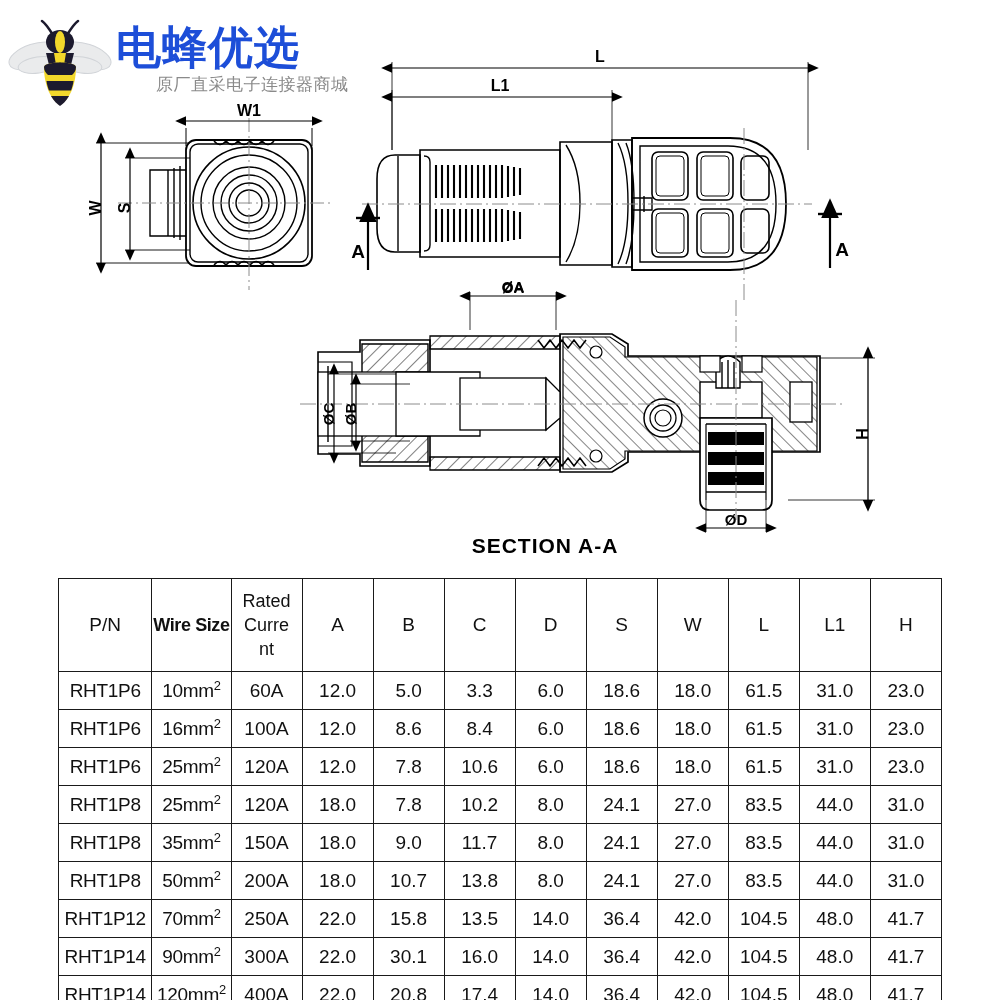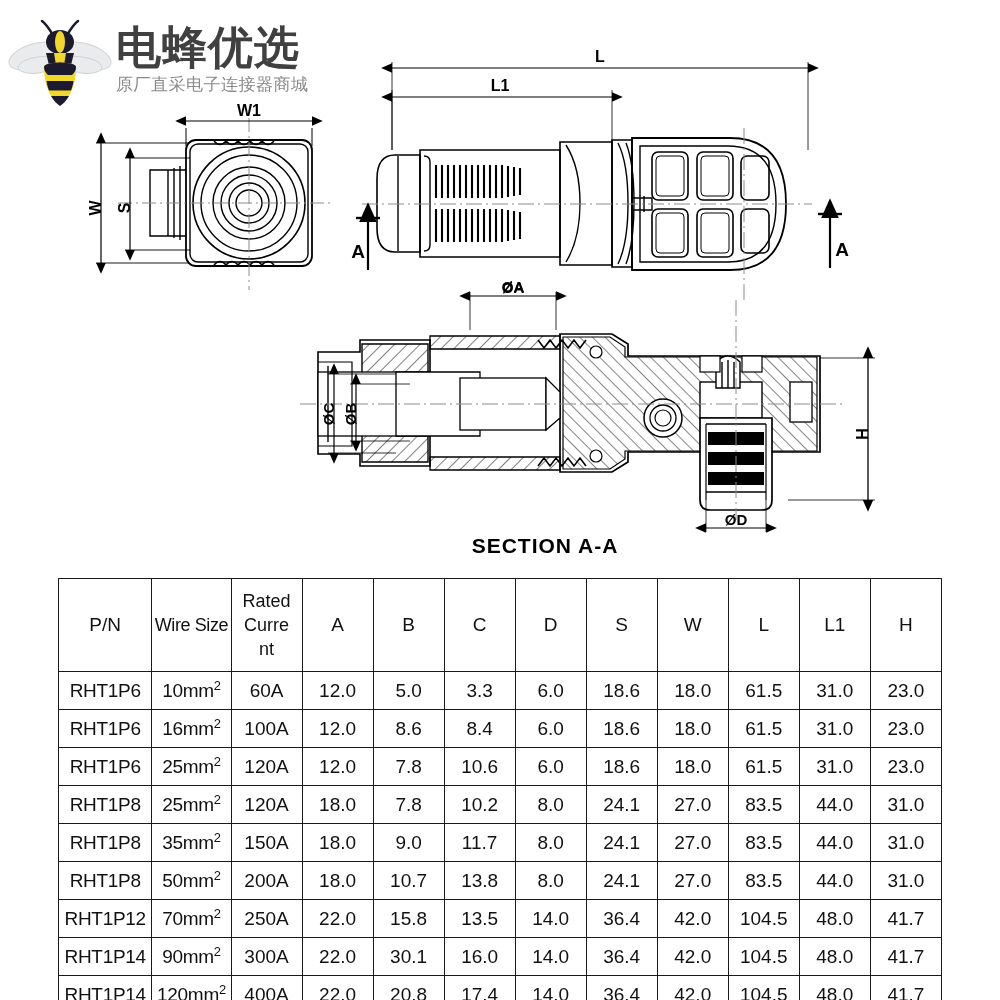--- a/index.html
+++ b/index.html
@@ -35,31 +35,32 @@
     margin-left: 4px;
     display: flex;
     flex-direction: column;
     justify-content: center;
   }
   #brand .brand-name {
     font-family: "DejaVu Sans", sans-serif;
     font-size: 45px;
     line-height: 50px;
     font-weight: 700;
-    color: #404040;
+    color: #1d4ed8;
     letter-spacing: 1px;
     white-space: nowrap;
   }
   #brand .brand-sub {
     font-family: "DejaVu Sans", sans-serif;
     font-size: 17px;
     line-height: 22px;
     color: #8a8a8a;
     letter-spacing: 0.5px;
     white-space: nowrap;
+    margin-left: 40px;
   }
 
   
   #drawing {
     position: absolute;
     left: 0;
     top: 0;
     width: 1000px;
     height: 570px;
   }
@@ -100,20 +101,21 @@
     white-space: normal;
     word-break: break-word;
     font-size: 18px;
     line-height: 1.35;
     padding: 0 8px;
   }
   table.spec th.tight,
   table.spec td.tight {
     font-size: 18px;
     letter-spacing: -0.4px;
+    font-weight: bold;
   }
   table.spec td.pn,
   table.spec td.wire {
     font-size: 19px;
     letter-spacing: -0.3px;
   }
   
   col.c-pn    { width: 92px; }
   col.c-wire  { width: 78px; }
   col.c-rc    { width: 70px; }

